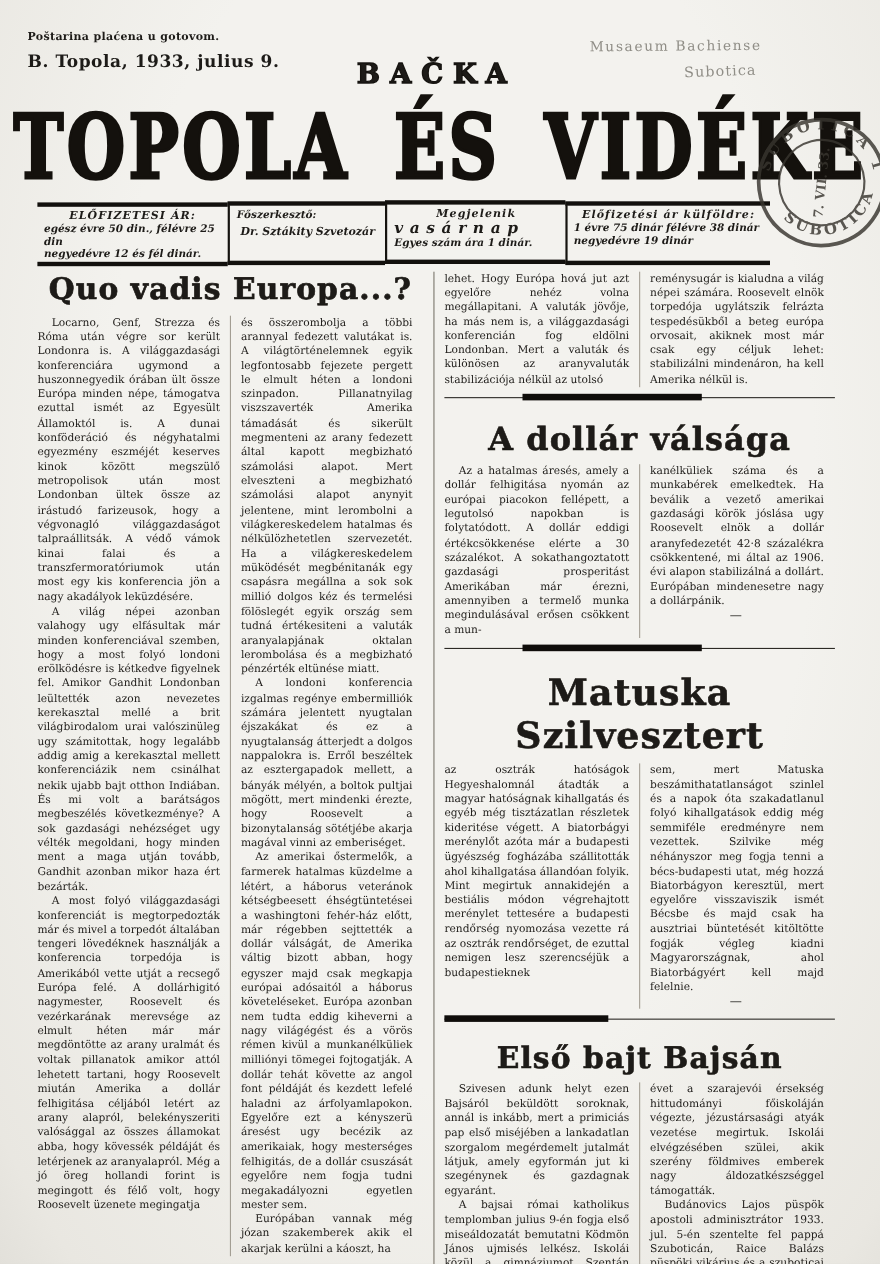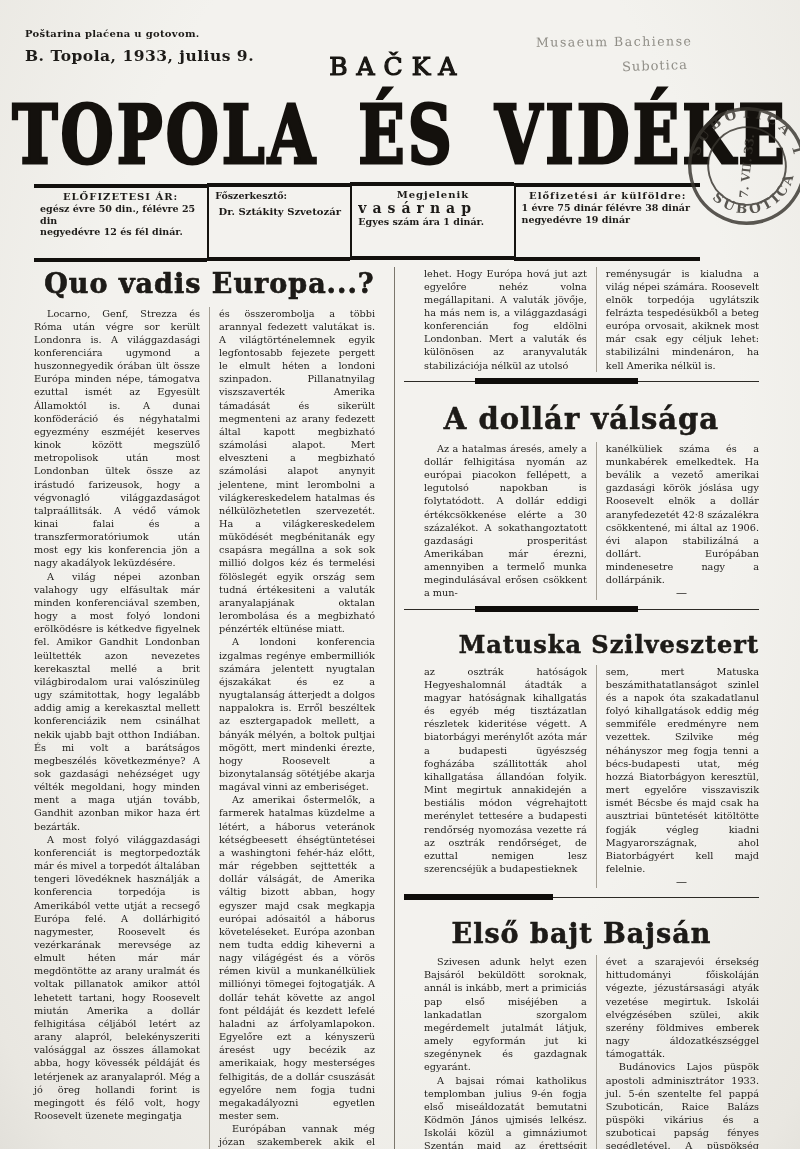--- a/index.html
+++ b/index.html
@@ -9,57 +9,57 @@
     position:relative;width:800px;height:1149px;margin:0 auto;overflow:hidden;
     background:radial-gradient(ellipse at 52% 38%, #f3f2ee 55%, #e9e7e1 92%, #e2e0da 100%);
     font-family:"DejaVu Serif","Liberation Serif",serif;
     color:#1d1b18;
   }
   
   .header{position:relative;height:176px;}
   .postage-note{position:absolute;left:25px;top:28px;font-size:10px;font-weight:bold;letter-spacing:.3px;}
   .dateline{position:absolute;left:25px;top:46px;font-size:15.5px;font-weight:bold;letter-spacing:.5px;}
   .region-title{position:absolute;left:50%;top:52px;transform:translateX(-52%);
-    font-size:25px;font-weight:normal;letter-spacing:9px;-webkit-text-stroke:1.2px #15130f;}
+    font-size:25px;font-weight:bold;letter-spacing:9px;-webkit-text-stroke:1.2px #15130f;}
   .archive-1{position:absolute;right:108px;top:34px;font-size:12.5px;color:#8f8d86;letter-spacing:1.5px;transform:rotate(-.5deg);}
   .archive-2{position:absolute;right:112px;top:58px;font-size:13px;color:#908e87;letter-spacing:1px;transform:rotate(-2deg);}
   .masthead{position:absolute;left:50%;top:88px;transform:translateX(-50%) scaleY(1.32);transform-origin:top center;
     white-space:nowrap;font-size:61px;font-weight:bold;letter-spacing:3px;word-spacing:16px;
     color:#14110d;-webkit-text-stroke:2.2px #14110d;}
   
   .postal-stamp{position:absolute;left:684px;top:102px;width:126px;height:128px;
     transform:rotate(-14deg);opacity:.82;z-index:5;}
   
   .ib{display:flex;margin:7px 100px 0 34px;align-items:stretch;}
-  .ib-cell{border-top:4px solid #12100d;border-bottom:4px solid #12100d;padding:3px 6px 20px;box-sizing:border-box;}
+  .ib-cell{border-top:4px solid #12100d;border-bottom:4px solid #12100d;padding:3px 6px 0;box-sizing:border-box;font-style:italic;}
   .ib-cell+.ib-cell{border-left:2px solid #15130f;}
   .ib-cell:nth-child(1){flex-basis:26%;transform:translateY(1px);}
   .ib-cell:nth-child(2){flex-basis:21.5%;}
   .ib-cell:nth-child(3){flex-basis:24.5%;transform:translateY(-1px);}
   .ib-cell:nth-child(4){flex-basis:28%;}
   .ib-title{font-size:10px;font-weight:bold;text-align:center;letter-spacing:1px;line-height:12px;}
   .ib-line{font-size:9.5px;font-weight:bold;text-align:left;line-height:11.5px;}
   .ib-name{font-size:10px;font-weight:bold;text-align:center;line-height:15px;margin-top:2px;}
   .ib-big{font-size:14px;font-weight:bold;text-align:left;letter-spacing:6px;line-height:15px;}
   
   .content{display:flex;padding:6px 40px 0 34px;}
   .half{box-sizing:border-box;}
   .half-left{width:361px;border-right:1px solid #7b766c;padding-right:9px;}
   .half-right{width:364px;padding-left:9px;}
   .cols{display:flex;}
   .col{width:166px;box-sizing:border-box;}
-  .half-right .col{width:168px;margin-left:20px;}
+  .half-right .col{width:168px;}
   .col+.col{border-left:1px solid #a39e93;padding-left:9px;margin-left:9px;}
   .bodytext p{margin:0;font-size:9.7px;line-height:13.15px;text-align:justify;text-indent:13px;}
   .bodytext p.noind{text-indent:0;}
   h1.headline{margin:1px 0 8px;font-size:27px;font-weight:bold;text-align:center;letter-spacing:1px;
     -webkit-text-stroke:.6px #17140f;}
   h2.headline{margin:16px 0 6px;font-size:29px;font-weight:bold;text-align:center;letter-spacing:1px;
     -webkit-text-stroke:.5px #17140f;}
-  h2.headline.h-matuska{font-size:24px;text-align:right;}
+  h2.headline.h-matuska{font-size:33px;}
   h2.headline.h-bajsan{font-size:27px;}
   .enddash{text-align:center;font-size:11px;line-height:13px;letter-spacing:2px;}
   .sep{position:relative;height:9px;margin:5px 0 2px;}
   .sep::before{content:"";position:absolute;left:0;right:0;top:4px;height:1px;background:#2c2a25;}
   .sep::after{content:"";position:absolute;left:20%;width:46%;top:1px;height:6px;background:#0f0d0a;}
   .sep.sep-left::after{left:0;width:42%;}
   .stamp-ink{fill:#38352f;}
 </style>
 </head>
 <body>

